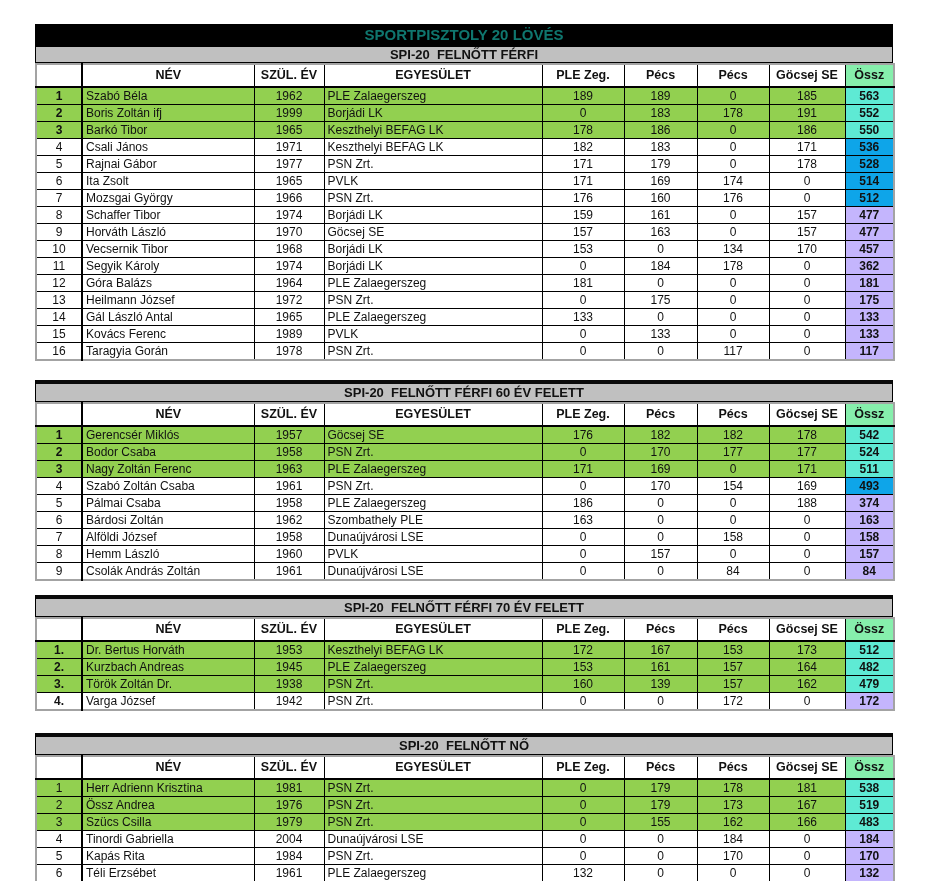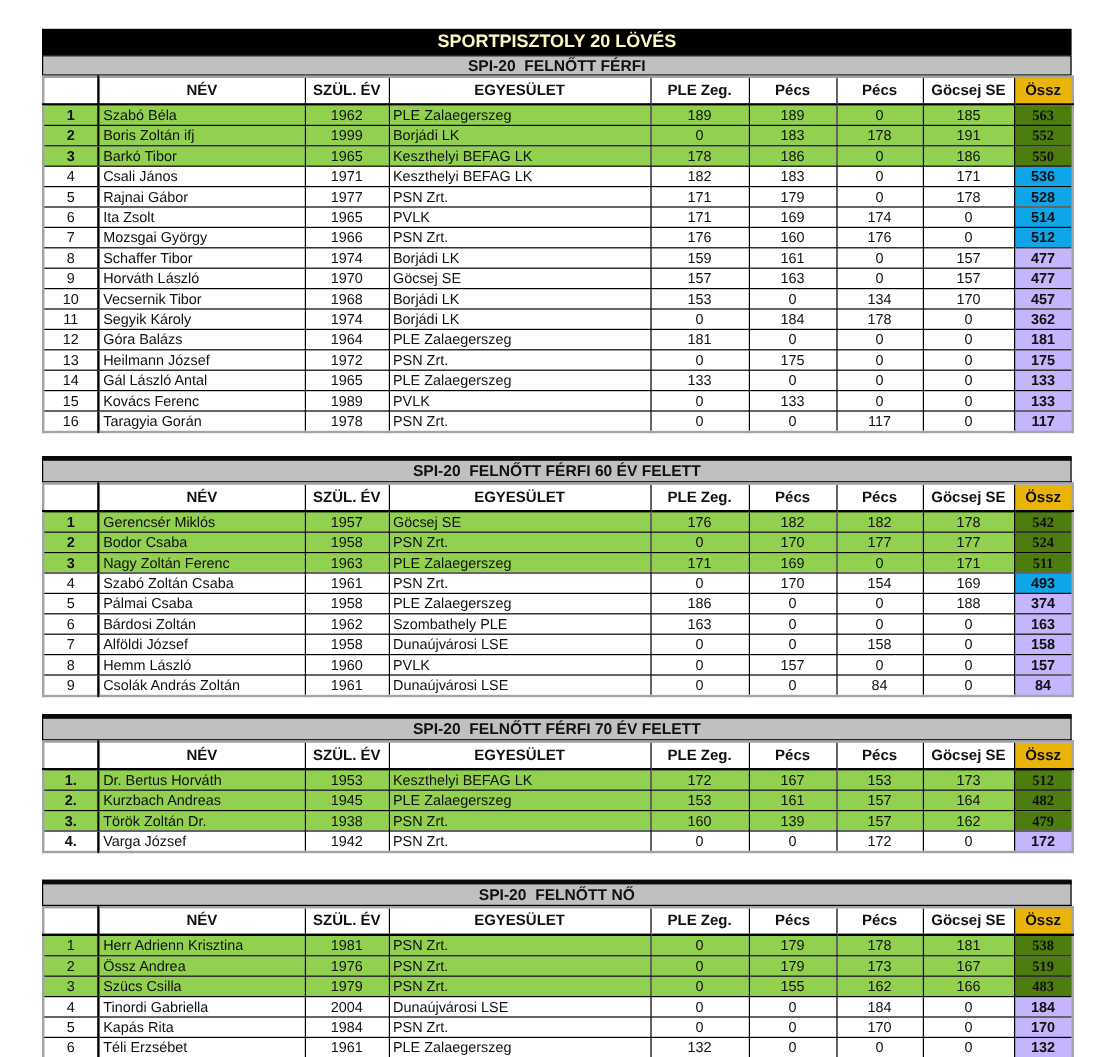--- a/index.html
+++ b/index.html
@@ -1,19 +1,19 @@
 <!DOCTYPE html>
 <html><head>
 <meta charset="utf-8">
 <style>
   html,body{margin:0;padding:0;background:#ffffff;}
   body{width:925px;height:881px;font-family:"Liberation Sans",sans-serif;color:#111;}
   .page{padding:24px 0 0 35px;}
   .title-bar{
-    width:858px;height:22px;background:#000;color:#fef9c3;
+    width:858px;height:22px;background:#000;color:#0f766e;
     font-weight:bold;font-size:15px;line-height:22px;text-align:center;
     box-sizing:border-box;white-space:pre;
   }
   .block{width:769px;}
   .section-bar{
     box-sizing:border-box;width:858px;height:22px;
     background:#c0c0c0;border:1px solid #000;border-top:4px solid #0a0a0a;
     font-weight:bold;font-size:13px;line-height:17px;text-align:center;white-space:pre;
   }
   .section-bar.first{height:17px;border-top:1px solid #000;line-height:15px;}
@@ -22,30 +22,30 @@
     font-size:12px;border:2px solid #a3a3a3;
   }
   .grid th,.grid td{
     border:1px solid #000;overflow:hidden;white-space:nowrap;
     padding:0 3px;height:16px;line-height:16px;box-sizing:content-box;
   }
   .grid thead th{
     font-weight:bold;font-size:12.5px;height:21px;line-height:21px;
     background:#fff;text-align:center;border-bottom:2px solid #000;
   }
-  .grid thead th.total-h{background:#eab308;}
+  .grid thead th.total-h{background:#86efac;}
   .grid thead th.rank-h{border-right:2px solid #000;}
   td.rank{text-align:center;border-right:2px solid #000;}
   td.rank.b{font-weight:bold;}
   td.name,td.club{text-align:left;}
   td.year,td.score{text-align:center;}
   td.total{text-align:center;font-weight:bold;background:#c4b5fd;}
   td.total.lav{background:#0ea5e9;}
   tr.green td{background:#92d050;}
-  tr.green td.total{background:#4d7c0f;font-family:Liberation Serif, serif;}
+  tr.green td.total{background:#5eead4;}
 </style>
 </head>
 <body>
 
 <div class="page">
   <div class="title-bar">SPORTPISZTOLY 20 LÖVÉS</div>
   <div id="tables">
   <section class="block" style="margin-top: 0px;">
     <div class="section-bar first">SPI-20  FELNŐTT FÉRFI</div>
     <table class="grid">

